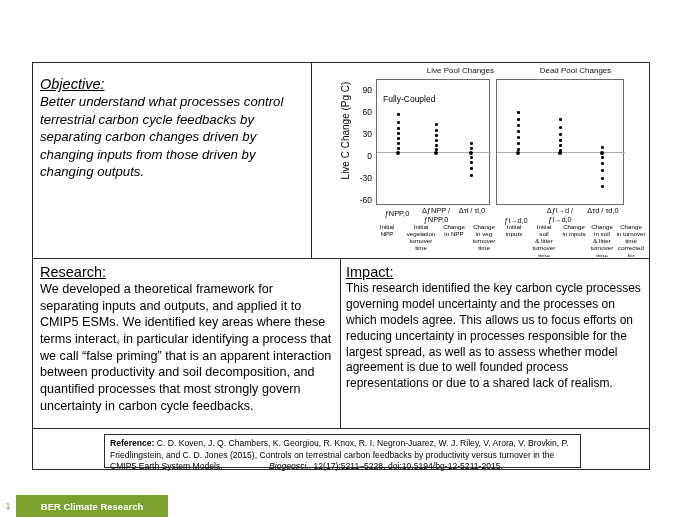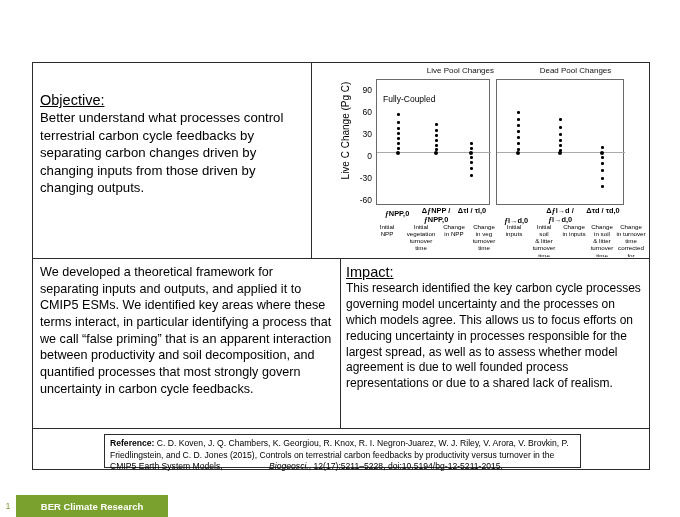--- a/index.html
+++ b/index.html
@@ -74,22 +74,23 @@
   .panel-body {
     font-size: 13.2px;
     line-height: 1.33;
     color: #000;
     margin: 0;
     white-space: pre-line;
   }
 
   #objective-panel {
     position: absolute;
-    left: 40px; top: 92px;
+    left: 40px; top: 76px;
     width: 264px;
+    font-style: italic;
   }
   #research-panel {
     position: absolute;
     left: 40px; top: 264px;
     width: 295px;
   }
   #research-panel .panel-body { font-size: 12.6px; line-height: 1.325; }
   #impact-panel {
     position: absolute;
     left: 346px; top: 264px;
@@ -163,21 +164,20 @@
     position: absolute;
     width: 4.4px; height: 4.4px;
     background: #000;
     border-radius: 50%;
   }
   .xtick {
     position: absolute;
     font-size: 7.4px;
     color: #000;
     text-align: center;
-    font-weight: bold;
   }
   .xcap {
     position: absolute;
     font-size: 6.2px;
     color: #000;
     text-align: center;
     line-height: 1.15;
   }
   .zeroline {
     position: absolute;
@@ -228,20 +228,21 @@
   <div class="h-divider"></div>
   <div class="v-divider2"></div>
   <div class="h-divider2"></div>
 
   <div id="objective-panel">
     <div class="panel-heading underline">Objective:</div>
     <div class="panel-body">Better understand what processes control terrestrial carbon cycle feedbacks by separating carbon changes driven by changing inputs from those driven by changing outputs.</div>
   </div>
 
   <div id="research-panel">
+    <div class="panel-heading underline">Research:</div>
     <div class="panel-body">We developed a theoretical framework for separating inputs and outputs, and applied it to CMIP5 ESMs.  We identified key areas where these terms interact, in particular identifying a process that we call “false priming” that is an apparent interaction between productivity and soil decomposition, and quantified processes that most strongly govern uncertainty in carbon cycle feedbacks.</div>
   </div>
 
   <div id="impact-panel">
     <div class="panel-heading underline">Impact:</div>
     <div class="panel-body">This research identified the key carbon cycle processes governing model uncertainty and the processes on which models agree. This allows us to focus efforts on reducing uncertainty in processes responsible for the largest spread, as well as to assess whether model agreement is due to well founded process representations or due to a shared lack of realism.</div>
   </div>
 
   <div class="figure">
     <div class="fig-col-label" style="left:86px; top:3px; width:90px;text-align:right;">Live Pool Changes</div>

